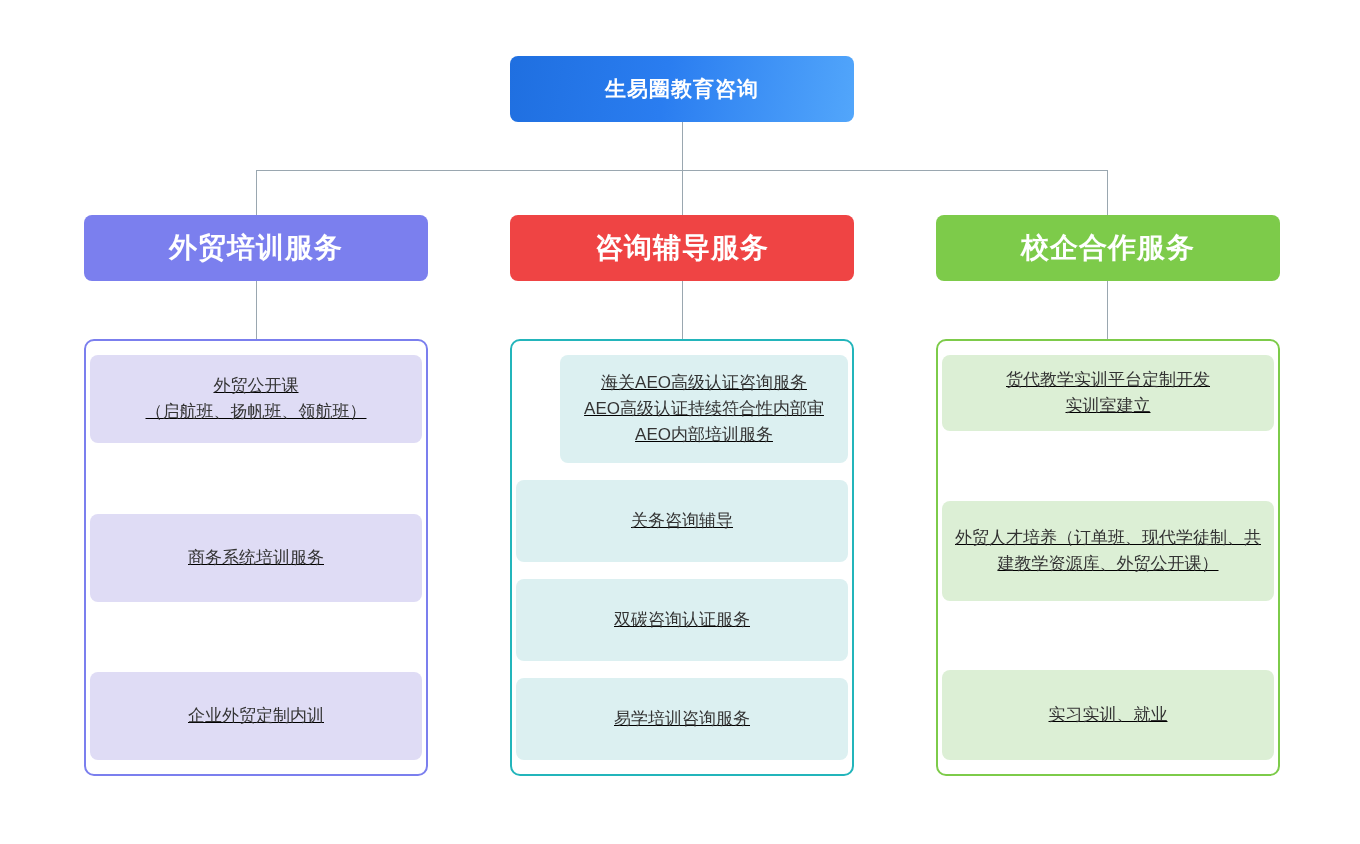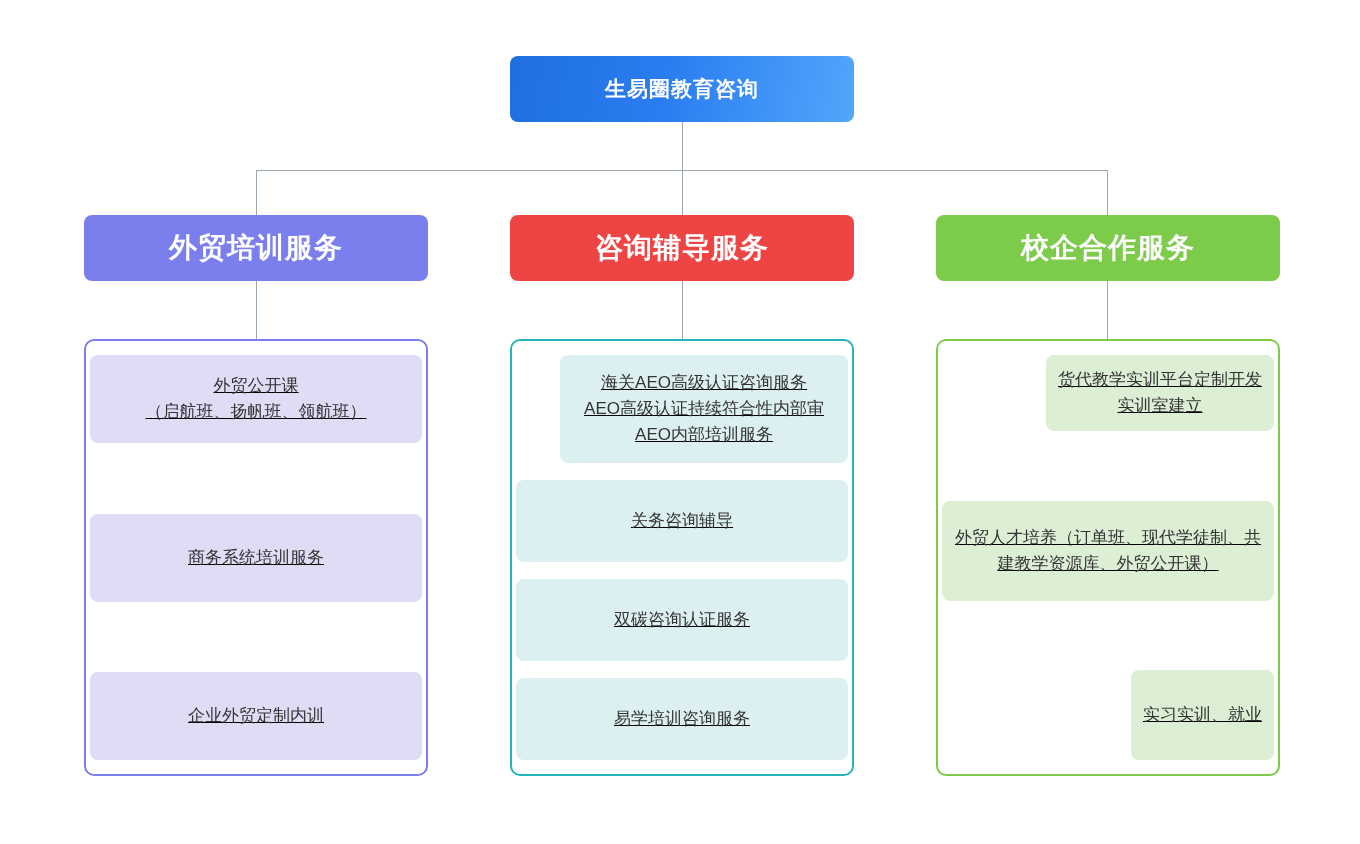--- a/index.html
+++ b/index.html
@@ -150,21 +150,21 @@
 AEO内部培训服务</div>
       <div class="card" style="height:82px;">关务咨询辅导</div>
       <div class="card" style="height:82px;">双碳咨询认证服务</div>
       <div class="card" style="height:82px;">易学培训咨询服务</div>
     </div>
   </div>
 
   <div class="col-3">
     <div class="branch-header branch-bg" style="left:936px;">校企合作服务</div>
 
-    <div class="panel panel-3" style="left:936px;align-items:flex-end;">
+    <div class="panel panel-3" style="left:936px;">
       <div class="card" style="height:76px;">货代教学实训平台定制开发
 实训室建立</div>
       <div class="card" style="height:100px;">外贸人才培养（订单班、现代学徒制、共建教学资源库、外贸公开课）</div>
       <div class="card" style="height:90px;">实习实训、就业</div>
     </div>
   </div>
 
 </div>
 
 </body></html>

